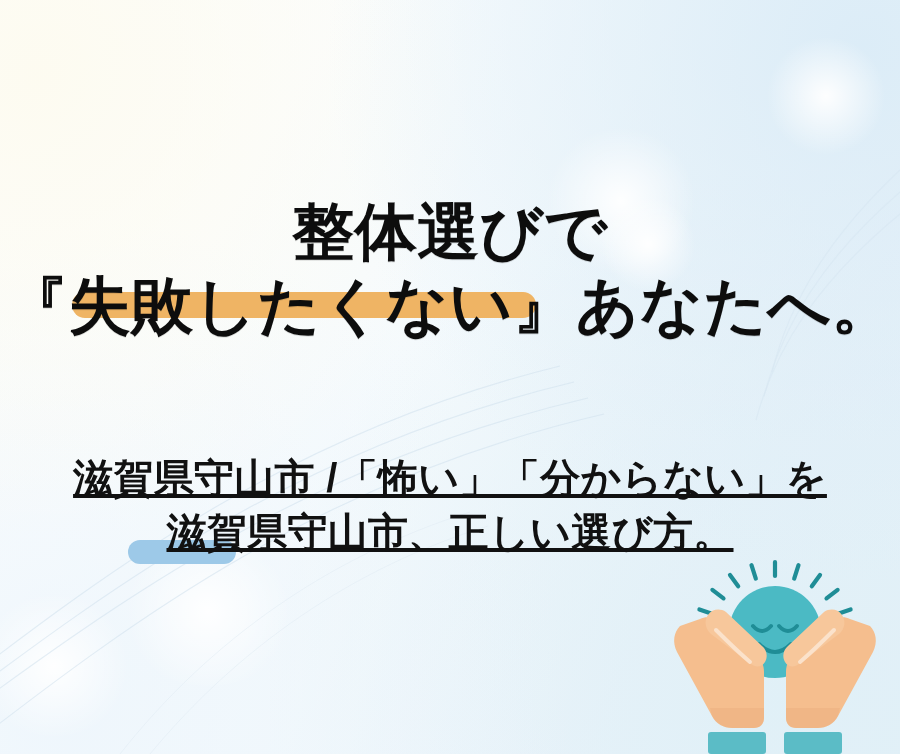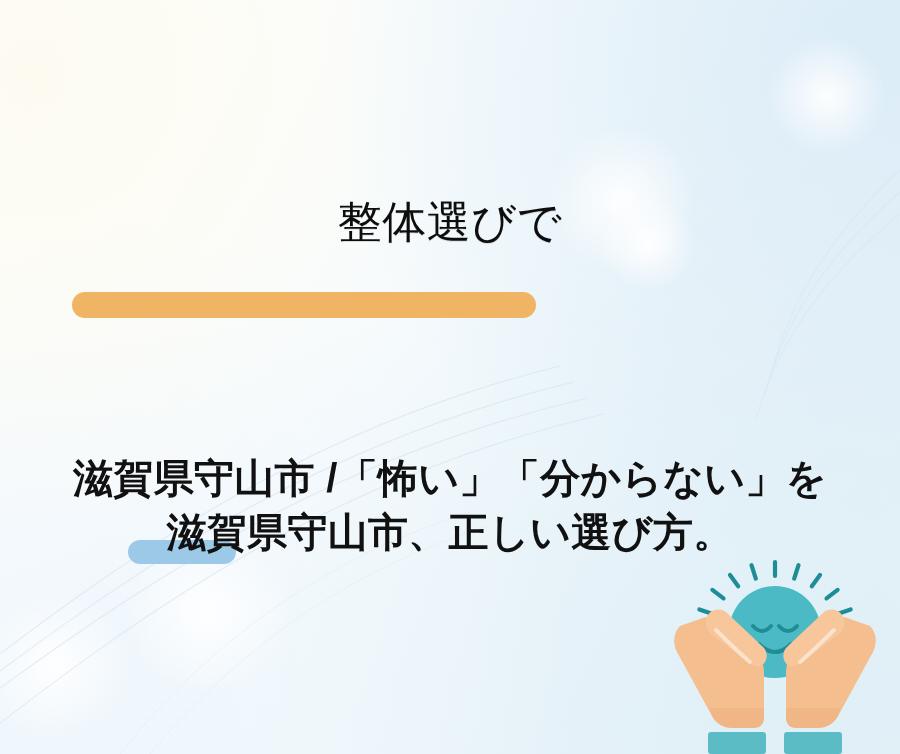--- a/index.html
+++ b/index.html
@@ -21,40 +21,40 @@
   .g1{left:546px;top:126px;width:150px;height:150px;}
   .g2{left:600px;top:196px;width:96px;height:96px;}
   .g3{left:118px;top:536px;width:180px;height:150px;}
   .g4{left:-26px;top:596px;width:160px;height:140px;}
   .g5{left:766px;top:36px;width:120px;height:120px;}
   .arcs{position:absolute;inset:0;}
   .title-block{
     position:absolute;left:0;top:198px;width:900px;text-align:center;
   }
   .headline{
-    font-weight:400;color:#0d0d0d;letter-spacing:.5px;
-    line-height:1.10;font-size:44px;white-space:nowrap;
+    font-weight:700;color:#0d0d0d;letter-spacing:.5px;
+    line-height:1.10;font-size:62px;white-space:nowrap;
     text-shadow:0 1px 0 rgba(0,0,0,.12);
   }
   .hl-line{position:relative;display:block;}
   .hl-line2{margin-top:6px;}
   .mark-orange{
     position:absolute;left:72px;top:292px;width:464px;height:26px;
     background:#efb464;border-radius:13px;z-index:1;
   }
   .mark-blue{
     position:absolute;left:128px;top:540px;width:108px;height:24px;
     background:#9dc9e8;border-radius:12px;z-index:1;
   }
   .subhead{
     position:absolute;left:0;top:452px;width:900px;text-align:center;
     font-weight:800;color:#111;font-size:40px;line-height:1.34;
     letter-spacing:.3px;z-index:2;white-space:nowrap;
   }
-  .sub-line{display:block;}
+  .sub-line{display:block;text-decoration:underline;}
   .illus{position:absolute;left:650px;top:546px;width:250px;height:208px;}
   .z2{position:relative;z-index:2;}
 </style>
 </head>
 <body>
 
 <div class="canvas">
 
   <div class="bg-layer">
     <div class="glow g1"></div>
@@ -81,20 +81,21 @@
       </g>
     </svg>
   </div>
 
   <div class="mark-orange"></div>
   <div class="mark-blue"></div>
 
   <div class="title-block z2">
     <div class="headline">
       <span class="hl-line">整体選びで</span>
+      <span class="hl-line hl-line2">『失敗したくない』あなたへ。</span>
     </div>
   </div>
 
   <div class="subhead">
     <span class="sub-line">滋賀県守山市 /「怖い」「分からない」を</span>
     <span class="sub-line">滋賀県守山市、正しい選び方。</span>
   </div>
 
   <svg class="illus" viewBox="0 0 250 208">
     <g stroke="#1f8d96" stroke-width="4.2" stroke-linecap="round">

